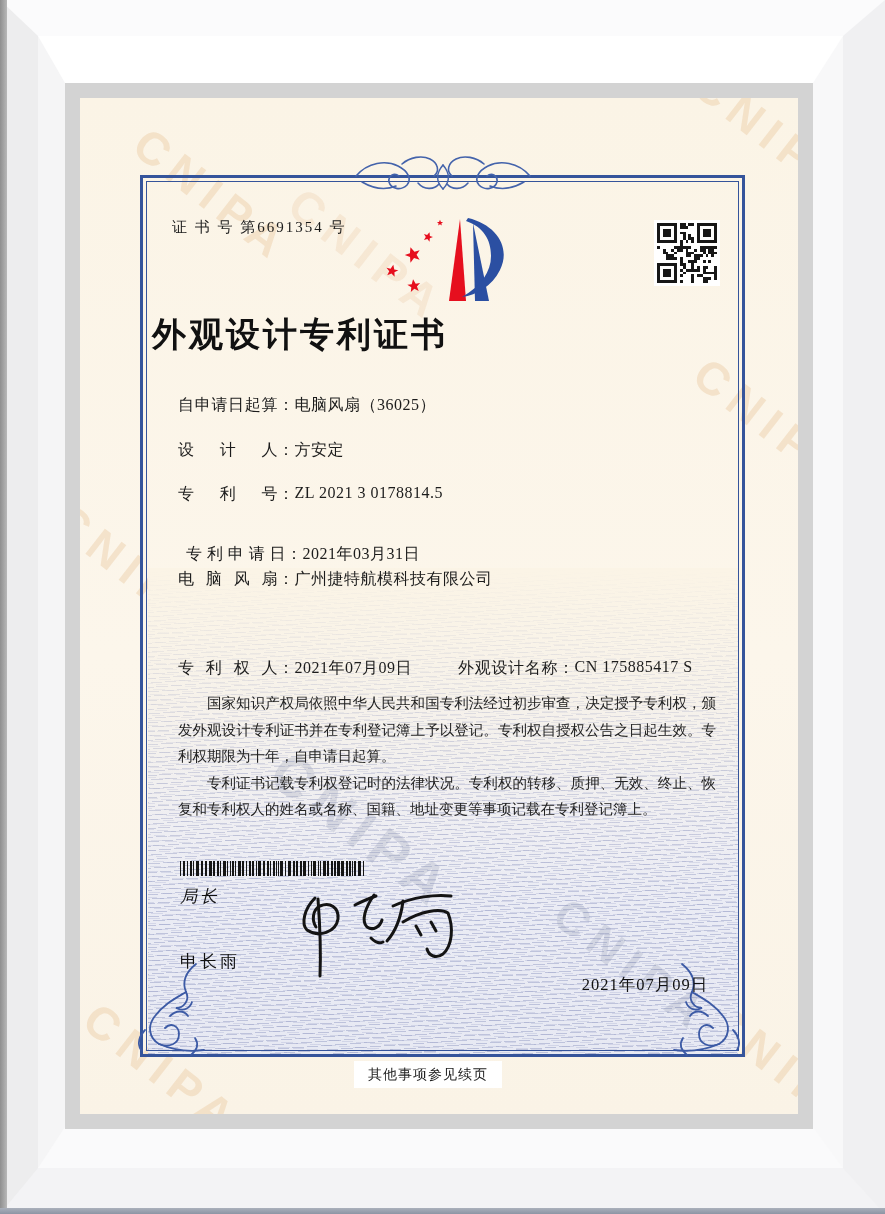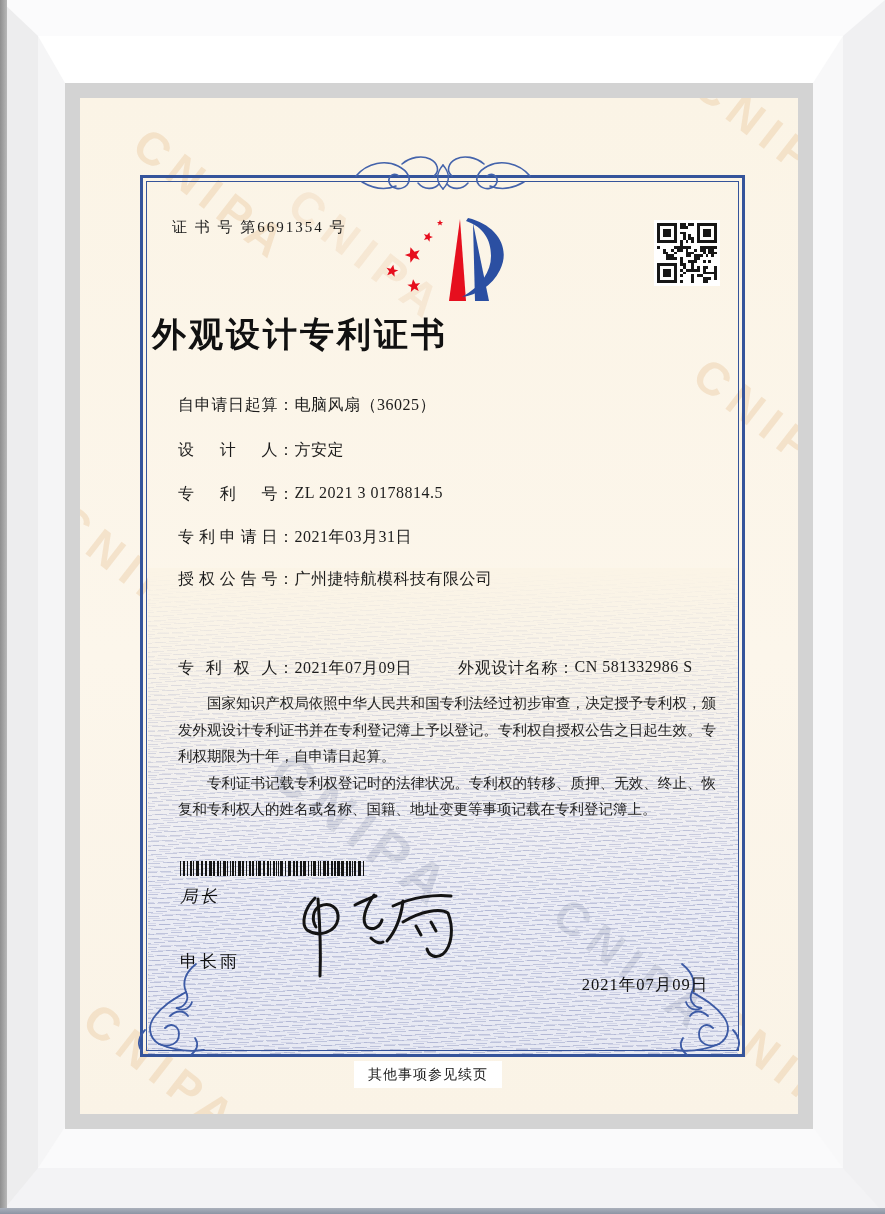--- a/index.html
+++ b/index.html
@@ -361,28 +361,28 @@
 
     <div class="frow" style="top:297px;">
       <span class="flabel">自申请日起算</span><span>：</span><span class="fvalue">电脑风扇（36025）</span>
     </div>
     <div class="frow" style="top:342px;">
       <span class="flabel">设计人</span><span>：</span><span class="fvalue">方安定</span>
     </div>
     <div class="frow" style="top:386px;">
       <span class="flabel">专利号</span><span>：</span><span class="fvalue">ZL 2021 3 0178814.5</span>
     </div>
-    <div class="frow" style="top:429px;">
+    <div class="frow" style="top:446px;margin-left:8px;">
       <span class="flabel">专利申请日</span><span>：</span><span class="fvalue">2021年03月31日</span>
     </div>
     <div class="frow" style="top:471px;">
-      <span class="flabel">授权公告号</span><span>：</span><span class="fvalue">广州捷特航模科技有限公司</span>
+      <span class="flabel">电脑风扇</span><span>：</span><span class="fvalue">广州捷特航模科技有限公司</span>
     </div>
     <div class="frow" style="top:560px;">
-      <span class="flabel">专利权人</span><span>：</span><span class="fvalue">2021年07月09日</span><span class="grant2"><span class="flabel">外观设计名称</span><span>：</span><span class="fvalue">CN 581332986 S</span></span>
+      <span class="flabel">专利权人</span><span>：</span><span class="fvalue">2021年07月09日</span><span class="grant2"><span class="flabel">外观设计名称</span><span>：</span><span class="fvalue">CN 175885417 S</span></span>
     </div>
 
     <div class="body-text">
       <p>国家知识产权局依照中华人民共和国专利法经过初步审查，决定授予专利权，颁发外观设计专利证书并在专利登记簿上予以登记。专利权自授权公告之日起生效。专利权期限为十年，自申请日起算。</p>
       <p>专利证书记载专利权登记时的法律状况。专利权的转移、质押、无效、终止、恢复和专利权人的姓名或名称、国籍、地址变更等事项记载在专利登记簿上。</p>
     </div>
 
     <div class="barcode" id="barcode">
         <div style="width: 1px; margin-right: 2px;"></div>
         <div style="width: 2px; margin-right: 2px;"></div>

